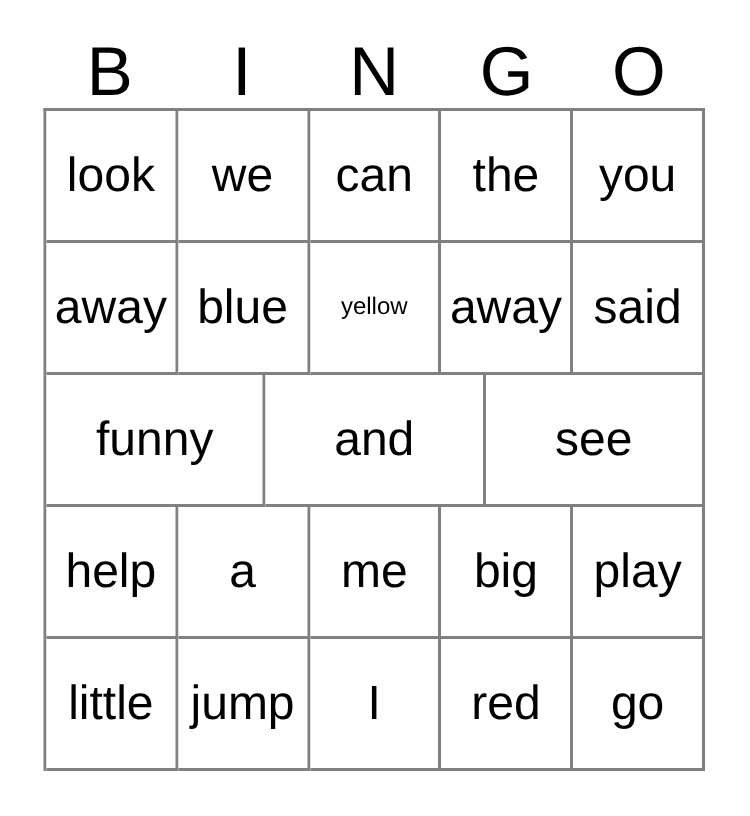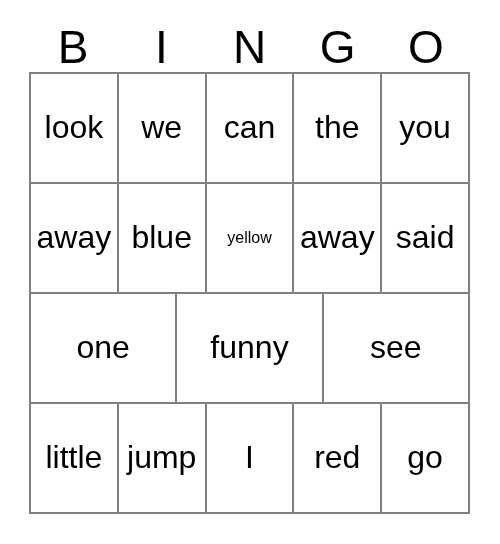--- a/index.html
+++ b/index.html
@@ -132,30 +132,47 @@
       <div class="cell">
           <span class="cell-text">away</span>
         </div>
       <div class="cell">
           <span class="cell-text">said</span>
         </div>
     </div>
 
     <div class="grid-row">
       <div class="cell">
-          <span class="cell-text">one</span>
+          <span class="cell-text">funny</span>
         </div>
       <div class="cell">
-          <span class="cell-text">funny</span>
+          <span class="cell-text">and</span>
         </div>
       <div class="cell">
           <span class="cell-text">see</span>
         </div>
     </div>
 
+    <div class="grid-row">
+      <div class="cell">
+          <span class="cell-text">help</span>
+        </div>
+      <div class="cell">
+          <span class="cell-text">a</span>
+        </div>
+      <div class="cell">
+          <span class="cell-text">me</span>
+        </div>
+      <div class="cell">
+          <span class="cell-text">big</span>
+        </div>
+      <div class="cell">
+          <span class="cell-text">play</span>
+        </div>
+    </div>
 
     <div class="grid-row">
       <div class="cell">
           <span class="cell-text">little</span>
         </div>
       <div class="cell">
           <span class="cell-text">jump</span>
         </div>
       <div class="cell">
           <span class="cell-text">I</span>

